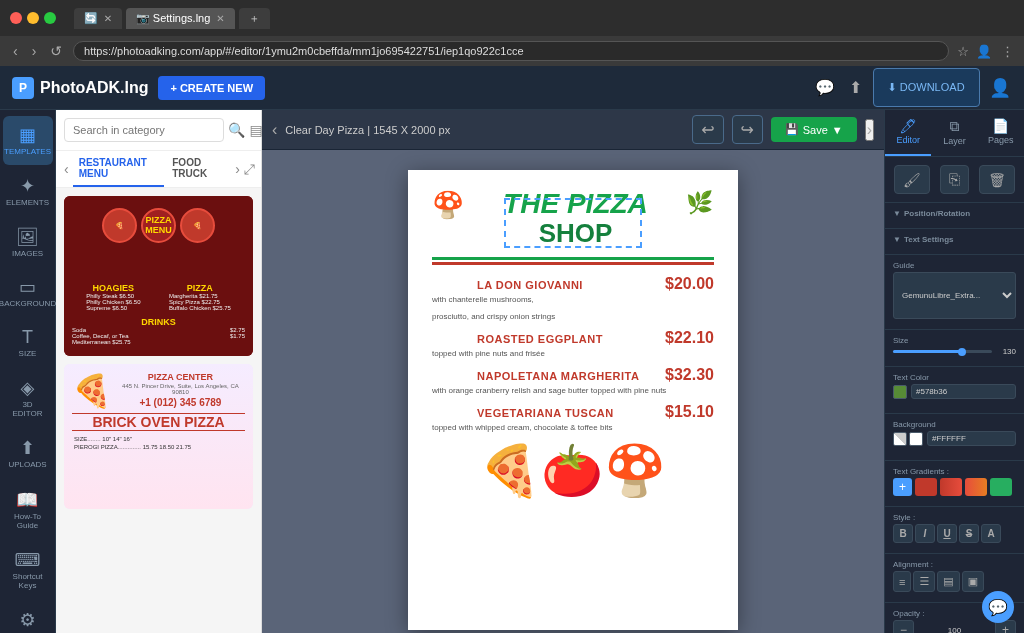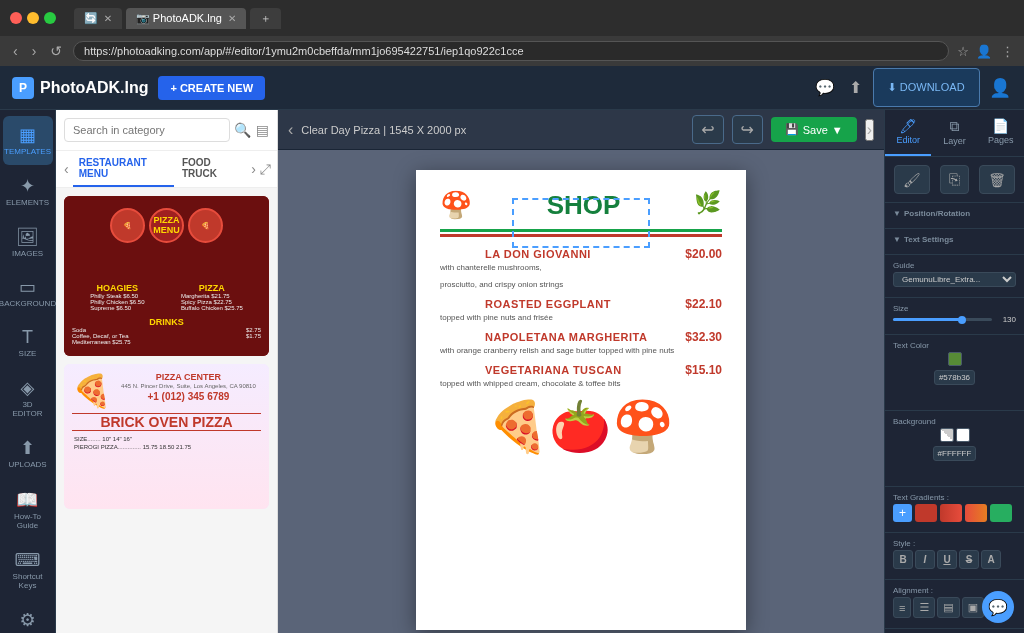--- a/index.html
+++ b/index.html
@@ -34,21 +34,21 @@
     .main-layout { display: flex; height: calc(633px - 36px - 30px - 44px); }
 
     
     .sidebar-icons { width: 56px; background: #1e2535; display: flex; flex-direction: column; align-items: center; padding: 6px 0; gap: 2px; border-right: 1px solid #2a3a4a; }
     .sidebar-icon-item { display: flex; flex-direction: column; align-items: center; gap: 2px; padding: 8px 4px; cursor: pointer; border-radius: 6px; width: 50px; color: #8899aa; }
     .sidebar-icon-item.active { background: #2a4a6a; color: #4a9eff; }
     .sidebar-icon-item .icon-glyph { font-size: 18px; }
     .sidebar-icon-item .icon-label { font-size: 8px; text-align: center; line-height: 1.1; }
 
     
-    .template-panel { width: 222px; background: #f5f5f5; border-right: 1px solid #ddd; display: flex; flex-direction: column; }
+    .template-panel { width: 206px; background: #f5f5f5; border-right: 1px solid #ddd; display: flex; flex-direction: column; }
     .panel-search { padding: 8px; display: flex; gap: 4px; align-items: center; background: #fff; border-bottom: 1px solid #eee; }
     .panel-search input { flex: 1; border: 1px solid #ddd; border-radius: 4px; padding: 5px 8px; font-size: 11px; }
     .panel-search-icon { color: #888; font-size: 14px; cursor: pointer; }
     .panel-search-grid { color: #888; font-size: 14px; cursor: pointer; }
     .panel-tabs { display: flex; align-items: center; background: #fff; border-bottom: 1px solid #eee; padding: 0 6px; gap: 2px; }
     .panel-tab { font-size: 10px; font-weight: 600; color: #555; padding: 6px 6px; cursor: pointer; border-bottom: 2px solid transparent; }
     .panel-tab.active { color: #2563eb; border-bottom: 2px solid #2563eb; }
     .panel-nav-btn { background: none; border: none; color: #888; font-size: 14px; cursor: pointer; padding: 2px; }
     .panel-expand-btn { background: none; border: none; color: #888; font-size: 14px; cursor: pointer; }
     .template-grid { overflow-y: auto; flex: 1; padding: 8px; display: flex; flex-direction: column; gap: 8px; }
@@ -87,42 +87,42 @@
 
     
     .doc-decoration-top { display: flex; justify-content: space-between; align-items: flex-start; margin-bottom: 8px; }
     .doc-title-main { font-size: 28px; font-weight: 900; color: #16a34a; font-style: italic; line-height: 1; }
     .doc-title-sub { font-size: 26px; font-weight: 900; color: #15803d; }
     .doc-title-wrapper { flex: 1; display: flex; flex-direction: column; align-items: center; }
     .doc-divider-green { height: 3px; background: #16a34a; margin: 8px 0 2px; }
     .doc-divider-red { height: 3px; background: #c0392b; margin: 0 0 10px; }
     .doc-menu-item { display: flex; justify-content: space-between; align-items: baseline; margin-bottom: 2px; }
     .doc-item-name { font-weight: 800; color: #c0392b; font-size: 11px; text-transform: uppercase; letter-spacing: 0.5px; margin-left: 45px; }
-    .doc-item-price { font-weight: 800; color: #c0392b; font-size: 12px; }
+    .doc-item-price { font-weight: 800; color: #c0392b; font-size: 16px; }
     .doc-item-desc { color: #555; font-size: 8px; margin-bottom: 8px; }
     .doc-bottom { display: flex; justify-content: center; margin-top: 10px; }
 
     
     .right-panel { width: 140px; background: #1e2535; border-left: 1px solid #2a3a4a; display: flex; flex-direction: column; }
     .right-panel-tabs { display: flex; border-bottom: 1px solid #2a3a4a; }
     .rp-tab { flex: 1; text-align: center; padding: 8px 2px; font-size: 9px; color: #8899aa; cursor: pointer; border-bottom: 2px solid transparent; }
     .rp-tab.active { color: #4a9eff; border-bottom: 2px solid #4a9eff; }
     .rp-tab-icon { font-size: 14px; display: block; margin-bottom: 1px; }
     .right-panel-tools { display: flex; justify-content: space-around; padding: 8px 4px; border-bottom: 1px solid #2a3a4a; }
     .rp-tool { background: #2a3a4a; border: 1px solid #3a4a5a; color: #aaa; font-size: 14px; padding: 5px 8px; border-radius: 4px; cursor: pointer; }
     .rp-section { padding: 6px 8px; border-bottom: 1px solid #2a3a4a; }
     .rp-section-title { color: #7a8a9a; font-size: 8px; font-weight: 600; margin-bottom: 4px; display: flex; align-items: center; gap: 3px; }
     .rp-label { color: #8899aa; font-size: 8px; margin-bottom: 2px; }
     .rp-row { display: flex; align-items: center; gap: 4px; margin-bottom: 4px; }
-    .rp-select { background: #2a3a4a; border: 1px solid #3a4a5a; color: #ccc; font-size: 8px; padding: 1px 4px; border-radius: 3px; flex: 1; }
+    .rp-select { background: #2a3a4a; border: 1px solid #3a4a5a; color: #ccc; font-size: 8px; padding: 17px 4px; border-radius: 3px; flex: 1; }
     .rp-slider { flex: 1; height: 3px; background: #3a4a5a; border-radius: 2px; position: relative; cursor: pointer; }
     .rp-slider-fill { height: 100%; background: #4a9eff; border-radius: 2px; }
     .rp-slider-thumb { width: 8px; height: 8px; background: #4a9eff; border-radius: 50%; position: absolute; top: -2.5px; }
     .rp-value { color: #ccc; font-size: 8px; min-width: 20px; text-align: right; }
-    .rp-color-row { display: flex; align-items: center; gap: 4px; margin-bottom: 19px; flex-direction: column; }
+    .rp-color-row { display: flex; align-items: center; gap: 4px; margin-bottom: 8px; }
     .rp-color-swatch { width: 14px; height: 14px; border-radius: 2px; border: 1px solid #4a5a6a; cursor: pointer; }
     .rp-color-hex { background: #2a3a4a; border: 1px solid #3a4a5a; color: #ccc; font-size: 8px; padding: 2px 4px; border-radius: 3px; flex: 1; }
     .rp-gradient-btns { display: flex; gap: 3px; margin-bottom: 4px; }
     .rp-grad-add { background: #4a9eff; color: white; border: none; border-radius: 3px; font-size: 12px; padding: 2px 6px; cursor: pointer; }
     .rp-grad-color { width: 22px; height: 18px; border-radius: 3px; border: none; cursor: pointer; }
     .rp-style-btns { display: flex; gap: 2px; margin-bottom: 4px; }
     .rp-style-btn { background: #2a3a4a; border: 1px solid #3a4a5a; color: #aaa; font-size: 10px; padding: 3px 5px; border-radius: 3px; cursor: pointer; font-weight: bold; min-width: 20px; text-align: center; }
     .rp-align-btns { display: flex; gap: 2px; margin-bottom: 4px; }
     .rp-align-btn { background: #2a3a4a; border: 1px solid #3a4a5a; color: #aaa; font-size: 11px; padding: 3px 5px; border-radius: 3px; cursor: pointer; }
     .rp-num-row { display: flex; align-items: center; gap: 2px; margin-bottom: 4px; }
@@ -139,21 +139,21 @@
       <div class="traffic-light tl-red"></div>
       <div class="traffic-light tl-yellow"></div>
       <div class="traffic-light tl-green"></div>
     </div>
     <div class="browser-tabs">
       <div class="browser-tab">
         <span>🔄</span>
         <span class="browser-tab-close">✕</span>
       </div>
       <div class="browser-tab active">
-        <span>📷 PhotoADK.lng</span>
+        <span>📷 Settings.lng</span>
         <span class="browser-tab-close">✕</span>
       </div>
       <div class="browser-tab">＋</div>
     </div>
   </div>
   <div class="address-bar-row">
     <button class="nav-btn">‹</button>
     <button class="nav-btn">›</button>
     <button class="nav-btn">↺</button>
     <input class="address-bar" type="text" value="https://photoadking.com/app/#/editor/1ymu2m0cbeffda/mm1jo695422751/iep1qo922c1cce" style="">
@@ -326,20 +326,21 @@
     </div>
 
     <div class="canvas-viewport">
       <div class="canvas-doc">
 
         <div style="position:absolute;top:28px;left:96px;width:138px;height:50px;border:2px dashed #4a9eff;pointer-events:none;"></div>
 
         <div class="doc-decoration-top">
           <span style="font-size:26px;">🍄</span>
           <div class="doc-title-wrapper">
+            <div class="doc-title-main">THE PIZZA</div>
             <div class="doc-title-sub">SHOP</div>
           </div>
           <span style="font-size:22px;">🌿</span>
         </div>
         <div class="doc-divider-green"></div>
         <div class="doc-divider-red"></div>
 
         <div>
           <div class="doc-menu-item">
             <span class="doc-item-name">LA DON GIOVANNI</span>

